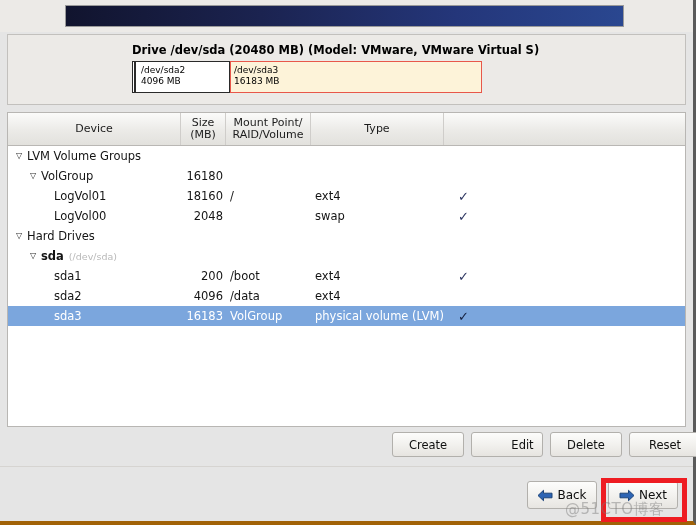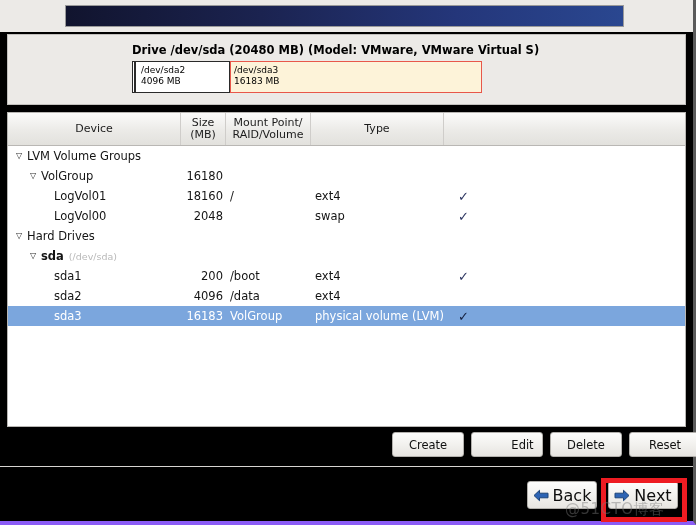--- a/index.html
+++ b/index.html
@@ -10,24 +10,24 @@
   body {
     width: 696px;
     height: 525px;
     font-family: "DejaVu Sans", "Liberation Sans", sans-serif;
     overflow: hidden;
   }
   #app {
     position: relative;
     width: 696px;
     height: 525px;
-    background: #000000;
+    background: #e5e5e5;
     box-sizing: border-box;
     border-right: 3px solid #5a5a5a;
-    border-bottom: 4px solid #8b5cf6;
+    border-bottom: 4px solid #a16207;
   }
 
   
   .banner-wrap {
     position: absolute;
     left: 0; top: 0;
     width: 693px; height: 32px;
     background: #eceae7;
   }
   .banner {
@@ -226,21 +226,21 @@
     position: absolute;
     left: 0; top: 472px;
     width: 693px; height: 48px;
   }
   .navbtn {
     position: absolute;
     height: 28px;
     background: linear-gradient(to bottom, #fdfdfc 0%, #f3f2ef 50%, #e7e5e1 100%);
     border: 1px solid #b2b0ac;
     border-radius: 3px;
-    font-size: 16px;
+    font-size: 12px;
     color: #0d0d0d;
     display: flex;
     align-items: center;
     justify-content: center;
     gap: 4px;
     box-sizing: border-box;
   }
   #btn-back { left: 527px; top: 9px; width: 70px; }
   #btn-next { left: 608px; top: 9px; width: 70px; }
   .arrow-svg { display: block; }

